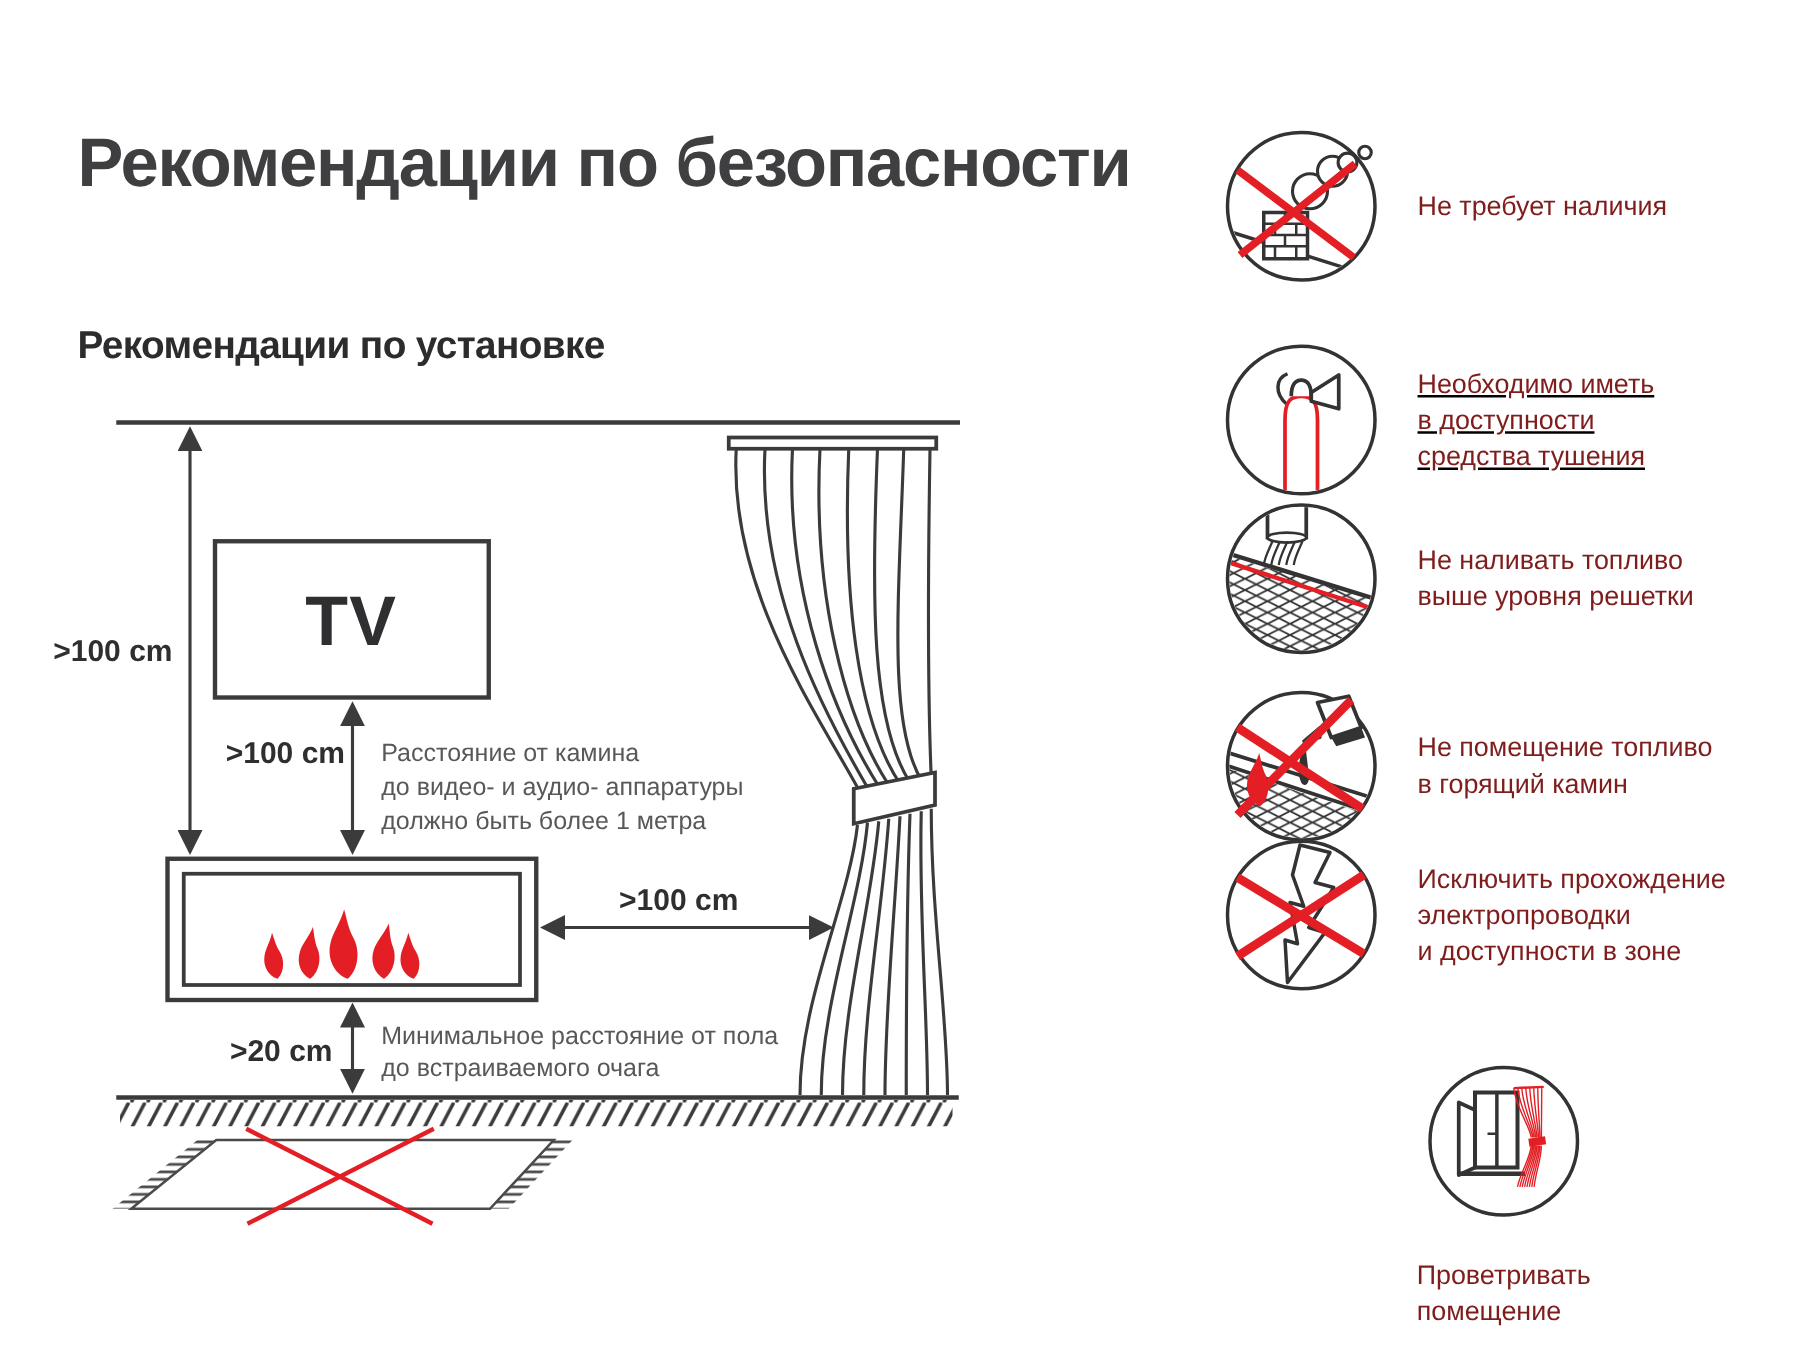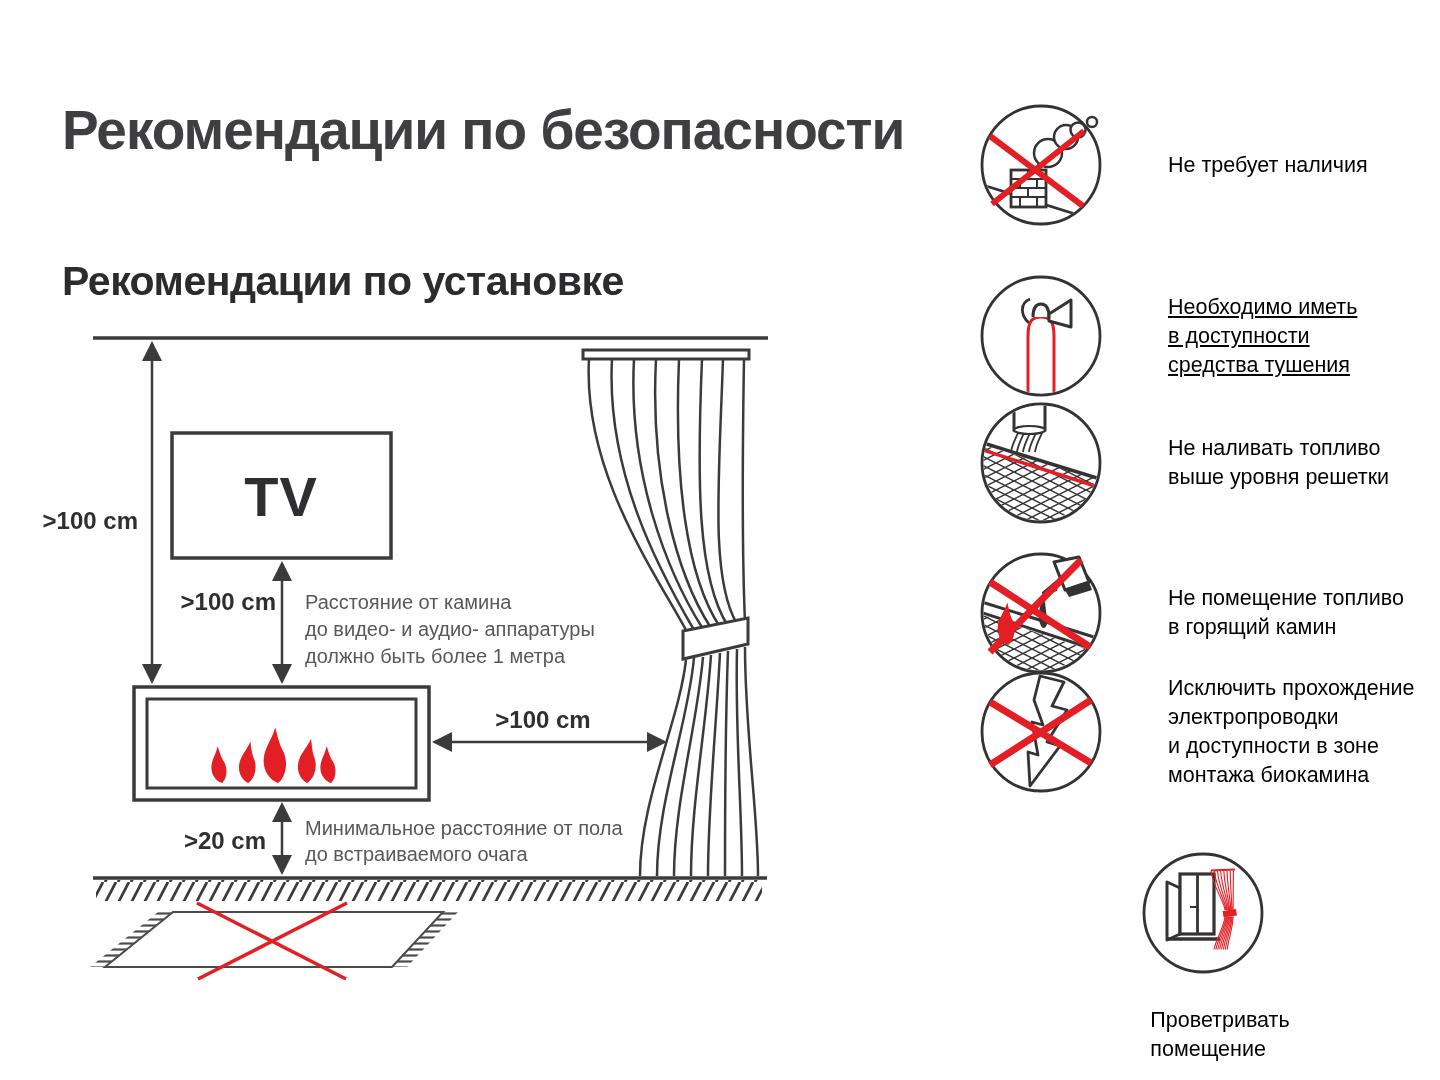--- a/index.html
+++ b/index.html
@@ -6,35 +6,35 @@
   body{
     width:1440px;height:1080px;position:relative;overflow:hidden;
     background:#ffffff;font-family:"Liberation Sans",sans-serif;
   }
   .abs{position:absolute;}
   #page-title{
     left:62px;top:98px;font-size:55px;font-weight:700;color:#3f3f41;
     letter-spacing:-1px;white-space:nowrap;
   }
   #page-subtitle{
-    left:62px;top:258px;font-size:41px;font-weight:700;color:#2c2c2e;
+    left:62px;top:258px;font-size:31px;font-weight:700;color:#2c2c2e;
     letter-spacing:-0.5px;white-space:nowrap;
   }
   #diagram-svg{left:0;top:0;}
   svg text{font-family:"Liberation Sans",sans-serif;}
   .dim-label{font-size:24px;font-weight:700;fill:#2f2f31;}
   .note-line{font-size:20px;font-weight:400;fill:#58585a;}
   .tv-text{font-size:56px;font-weight:700;fill:#2f2f31;letter-spacing:1px;}
   .safety-row{
     position:absolute;left:978px;height:126px;width:450px;
     display:flex;align-items:center;gap:30px;
   }
   .safety-icon{flex:0 0 126px;width:126px;height:126px;}
   .safety-text{
-    font-size:21.5px;line-height:29px;color:#000000;font-weight:400;margin-left:34px;
+    font-size:21.5px;line-height:29px;color:#7f1d1d;font-weight:400;
   }
   .safety-text span{display:block;white-space:nowrap;}
   .row-1{top:102px;} .row-2{top:273px;text-decoration:underline;} .row-3{top:400px;}
   .row-4{top:550px;} .row-5{top:669px;} .row-6{top:850px;flex-direction:column;}
 </style>
 </head>
 <body>
 
 <svg id="diagram-svg" class="abs" width="1440" height="1080" viewBox="0 0 1440 1080">
   <defs>
@@ -230,21 +230,20 @@
     <path d="M62,7 L86,13 L74,37 L89,41 L69,73 L82,77 L52,117 L50,83 L60,86 L54,53 L65,56 L56,31 Z" fill="#ffffff" stroke="#333" stroke-width="2.8" stroke-linejoin="round"></path>
     <g stroke="#e31e24" stroke-width="7">
       <line x1="12" y1="33" x2="113" y2="94"></line>
       <line x1="113" y1="31" x2="12" y2="96"></line>
     </g>
   </svg>
   <div class="safety-text">
     <span>Исключить прохождение</span>
     <span>электропроводки</span>
     <span>и доступности в зоне</span>
-    <span>монтажа биокамина</span>
   </div>
 </div>
 
 <div class="safety-row row-6">
   <svg class="safety-icon" viewBox="0 0 126 126">
     <circle cx="63" cy="63" r="59" fill="none" stroke="#333" stroke-width="2.8"></circle>
     <g>
       <polygon points="40,38 27,32 27,90 40,84" fill="#ffffff" stroke="#333" stroke-width="3" stroke-linejoin="round"></polygon>
       <rect x="40" y="24" width="34" height="60" fill="#ffffff" stroke="#333" stroke-width="3.2"></rect>
       <line x1="57.5" y1="24" x2="57.5" y2="84" stroke="#333" stroke-width="2.8"></line>

